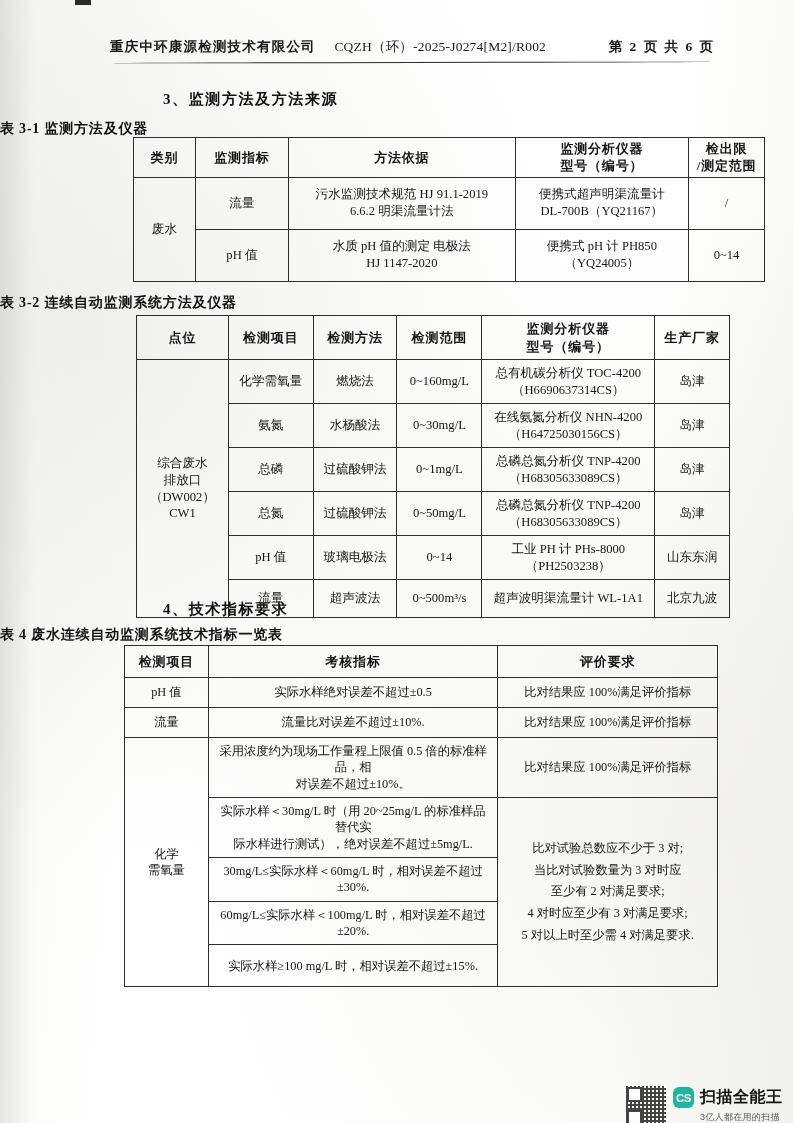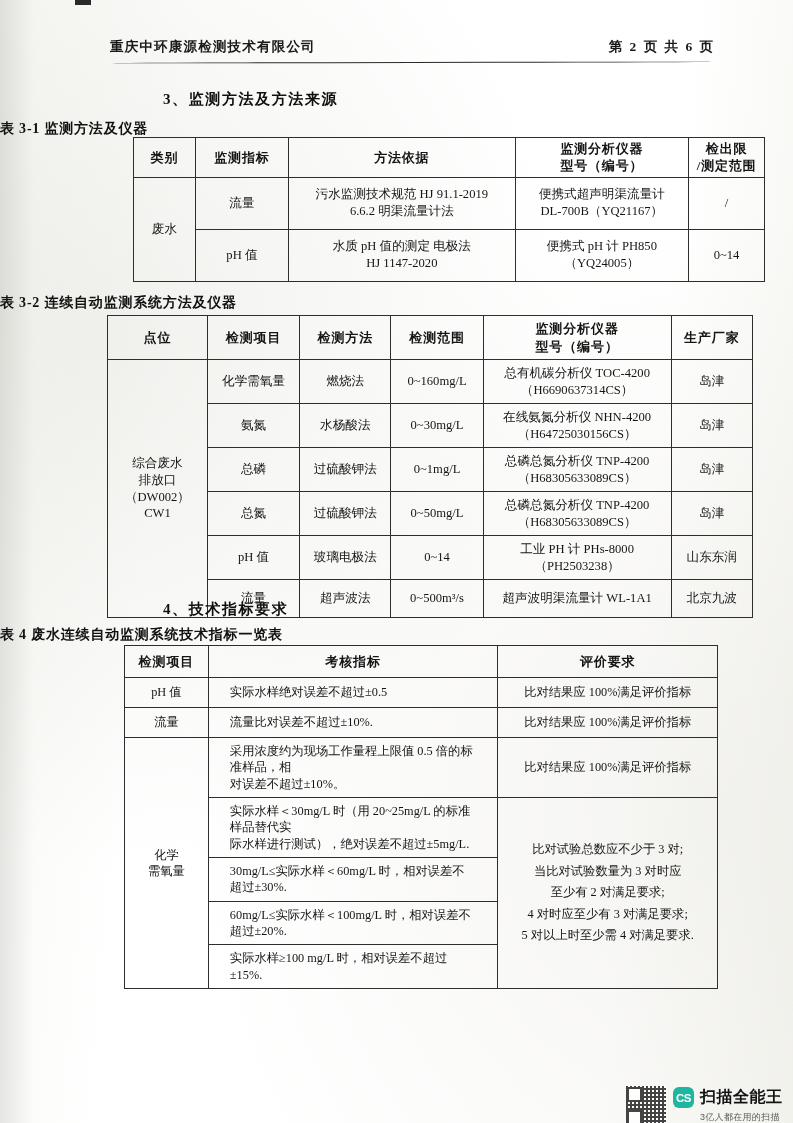--- a/index.html
+++ b/index.html
@@ -142,23 +142,23 @@
   #table-3-1 th { font-size: 13px; letter-spacing: 0.8px; }
   #table-3-1 td { font-size: 12.6px; }
   #table-3-1 .col-cat    { width: 57px; }
   #table-3-1 .col-index  { width: 86px; }
   #table-3-1 .col-method { width: 209px; }
   #table-3-1 .col-instr  { width: 160px; }
   #table-3-1 .col-limit  { width: 70px; }
 
   
   #table-3-2 {
-    left: 107px;
+    left: 136px;
     top: 315px;
-    width: 646px;
+    width: 594px;
     font-size: 12.8px;
     border-radius: 25px;
   }
   #table-3-2 th { font-size: 13px; letter-spacing: 0.9px; }
   #table-3-2 td { font-size: 12.6px; }
   #table-3-2 .col-site   { width: 92px; }
   #table-3-2 .col-item   { width: 85px; }
   #table-3-2 .col-method { width: 84px; }
   #table-3-2 .col-range  { width: 85px; }
   #table-3-2 .col-instr  { width: 173px; }
@@ -169,21 +169,21 @@
     left: 124px;
     top: 645px;
     width: 594px;
     font-size: 12.6px;
   }
   #table-4 th { font-size: 13px; letter-spacing: 0.9px; }
   #table-4 td { font-size: 12.3px; }
   #table-4 .col-item   { width: 84px; }
   #table-4 .col-spec   { width: 290px; }
   #table-4 .col-eval   { width: 220px; }
-  #table-4 td.spec-cell { padding: 5px 21px; text-align: left; }
+  #table-4 td.spec-cell { padding: 5px 9px; text-align: center; }
   #table-4 td.eval-cell { padding: 5px 8px; }
   #table-4 td.eval-multiline { line-height: 1.75; }
 
   
   #camscanner {
     position: absolute;
     left: 626px;
     top: 1086px;
     width: 160px;
     height: 46px;
@@ -245,20 +245,21 @@
 
 <div id="page">
   <div id="paper-texture"></div>
   <div id="left-edge-shadow"></div>
   <div id="corner-mark"></div>
 
   <div class="content">
 
     <div class="page-header">
       <span class="hdr-company">重庆中环康源检测技术有限公司</span>
+      <span class="hdr-report-no">CQZH（环）-2025-J0274[M2]/R002</span>
       <span class="hdr-pagination">第 2 页 共 6 页</span>
     </div>
     <div class="header-rule"></div>
 
     <div class="section-heading" style="left:163px; top:90px;">3、监测方法及方法来源</div>
 
     <div class="table-caption" style="top:120px;">表 3-1  监测方法及仪器</div>
 
     <table class="doc-table" id="table-3-1">
       <colgroup>

